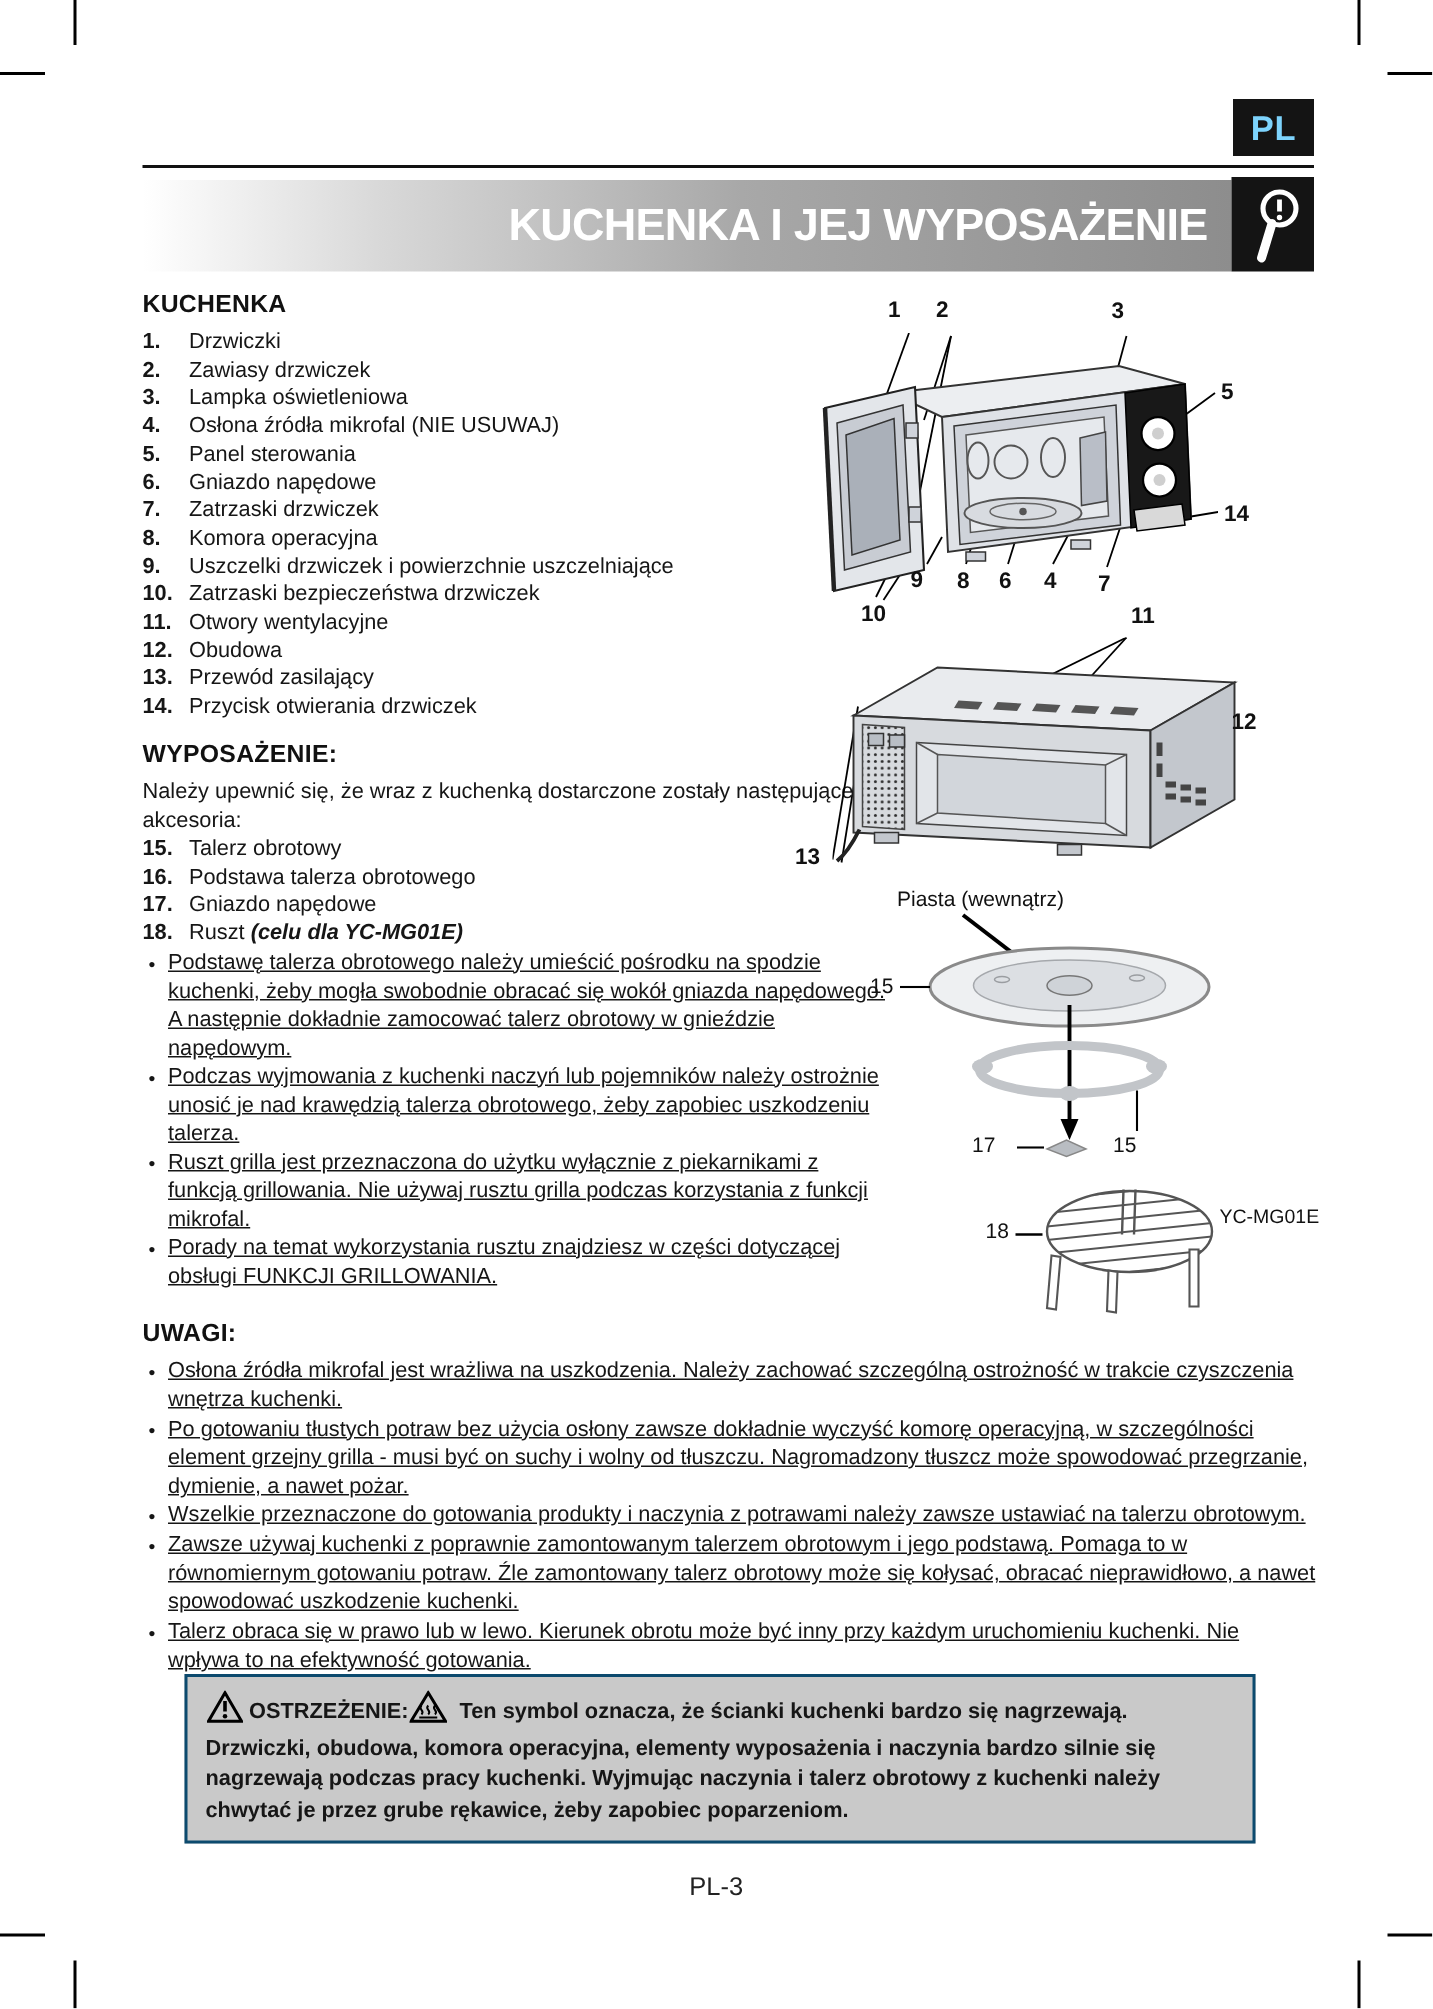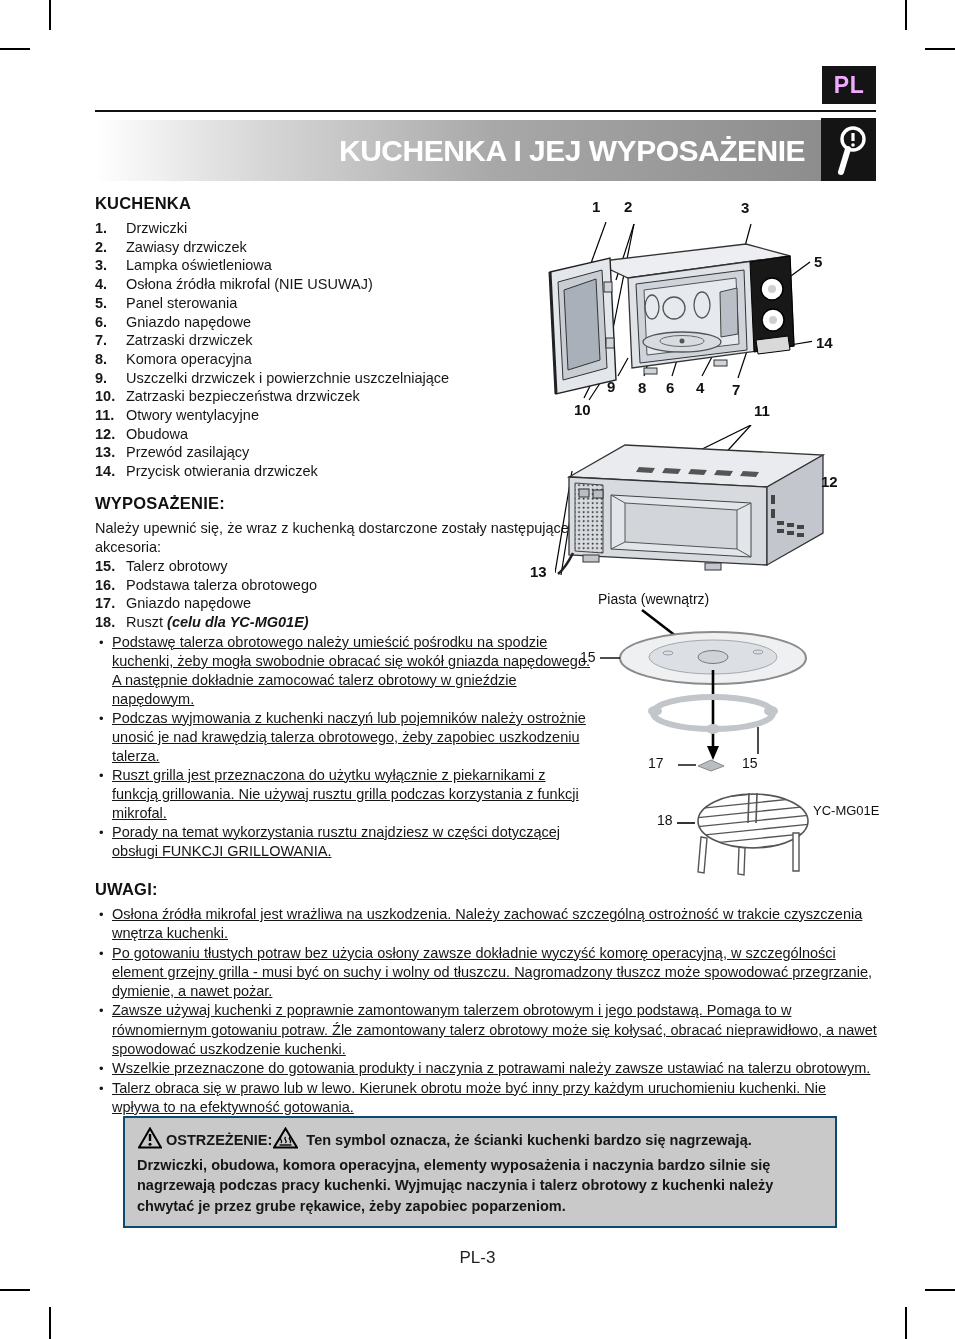--- a/index.html
+++ b/index.html
@@ -6,21 +6,21 @@
   html,body { background:#ffffff; }
   .page {
     position:relative; width:955px; height:1339px; margin:0 auto;
     background:#fff; font-family:"Liberation Sans", sans-serif; color:#161616;
     overflow:hidden;
   }
   .crop { position:absolute; background:#000; }
 
   
   .pl-badge { position:absolute; left:822px; top:66px; width:54px; height:38px;
-    background:#141414; color:#f0abfc; font-weight:bold; font-size:23px;
+    background:#141414; color:#7dd3fc; font-weight:bold; font-size:23px;
     display:flex; align-items:center; justify-content:center; letter-spacing:.5px;}
   .header-rule { position:absolute; left:95px; top:110px; width:781px; height:2px; background:#111;}
   .banner { position:absolute; left:95px; top:120px; width:726px; height:61px;
     background:linear-gradient(to right, #ffffff 0%, #d8d8d8 22%, #a8a8a8 55%, #8d8d8d 100%);
     display:flex; align-items:center; justify-content:flex-end; padding-right:16px;}
   .banner-title { color:#fff; font-weight:bold; font-size:30px; letter-spacing:-0.5px; }
   .banner-icon-box { position:absolute; left:821px; top:118px; width:55px; height:63px;
     background:#141414; display:flex; align-items:center; justify-content:center;}
 
   
@@ -197,23 +197,23 @@
   </div>
 
   <div class="uwagi">
     <h2>UWAGI:</h2>
     <ul class="dot-list">
 
         <li>Osłona źródła mikrofal jest wrażliwa na uszkodzenia. Należy zachować szczególną ostrożność w trakcie czyszczenia wnętrza kuchenki.</li>
 
         <li>Po gotowaniu tłustych potraw bez użycia osłony zawsze dokładnie wyczyść komorę operacyjną, w szczególności element grzejny grilla - musi być on suchy i wolny od tłuszczu. Nagromadzony tłuszcz może spowodować przegrzanie, dymienie, a nawet pożar.</li>
 
+        <li>Wszelkie przeznaczone do gotowania produkty i naczynia z potrawami należy zawsze ustawiać na talerzu obrotowym.</li>
+
         <li>Zawsze używaj kuchenki z poprawnie zamontowanym talerzem obrotowym i jego podstawą. Pomaga to w równomiernym gotowaniu potraw. Źle zamontowany talerz obrotowy może się kołysać, obracać nieprawidłowo, a nawet spowodować uszkodzenie kuchenki.</li>
-
-        <li>Wszelkie przeznaczone do gotowania produkty i naczynia z potrawami należy zawsze ustawiać na talerzu obrotowym.</li>
 
         <li>Talerz obraca się w prawo lub w lewo. Kierunek obrotu może być inny przy każdym uruchomieniu kuchenki. Nie wpływa to na efektywność gotowania.</li>
       </ul>
   </div>
 
   <div class="warnbox">
     <span class="inline-icon">
       <svg width="24" height="22" viewBox="0 0 24 22">
         <polygon points="12,1.5 23,20.5 1,20.5" fill="none" stroke="#000" stroke-width="2"></polygon>
         <line x1="12" y1="7" x2="12" y2="14" stroke="#000" stroke-width="2.4"></line>

